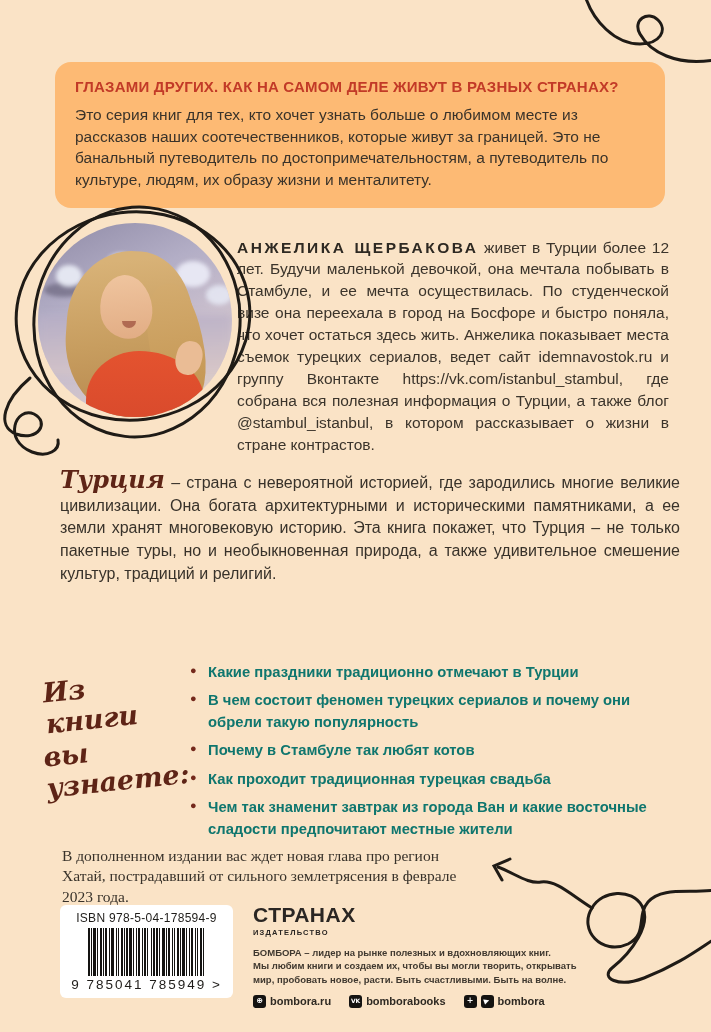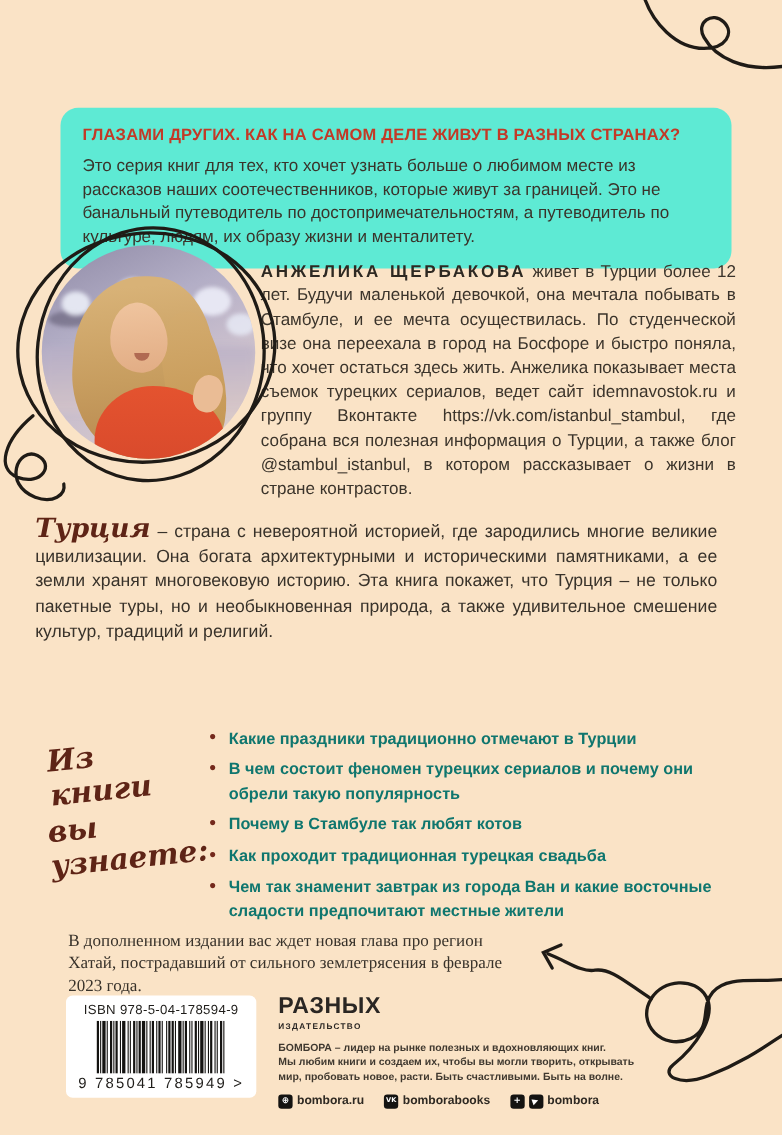--- a/index.html
+++ b/index.html
@@ -11,22 +11,22 @@
     overflow:hidden;
     font-family:"Liberation Sans",sans-serif;
     color:#3b352d;
   }
   .doodles{position:absolute;inset:0;width:711px;height:1032px;z-index:3;pointer-events:none;}
   .doodles path,.doodles ellipse{fill:none;stroke:#1f1b16;stroke-width:3;stroke-linecap:round;}
 
   
   .header-block{
     position:absolute;left:55px;top:62px;width:610px;
-    background:#5eead4;border-radius:16px;
-    box-sizing:border-box;padding:16px 20px 17px 20px;z-index:2;margin-top:36px;
+    background:#fdba74;border-radius:16px;
+    box-sizing:border-box;padding:16px 20px 17px 20px;z-index:2;
   }
   .header-title{
     color:#c23a27;font-weight:bold;font-size:15px;letter-spacing:.2px;
     margin:0 0 9px 0;
   }
   .header-intro{
     font-size:15.5px;line-height:1.4;color:#3a332a;margin:0;text-align:left;
   }
 
   
@@ -68,21 +68,21 @@
   }
   .photo .hand{position:absolute;left:138px;top:118px;width:26px;height:34px;background:#eabc95;border-radius:45%;transform:rotate(14deg);}
 
   .bio{
     position:absolute;left:237px;top:221px;width:432px;z-index:2;
     font-size:15.5px;line-height:1.415;text-align:justify;color:#3b342b;
   }
   .bio .author-name{font-weight:bold;letter-spacing:2.5px;color:#2e2922;}
 
   
-  .para{position:absolute;left:32px;width:620px;z-index:2;font-size:16px;line-height:1.42;text-align:justify;color:#38322a;}
+  .para{position:absolute;left:60px;width:620px;z-index:2;font-size:16px;line-height:1.42;text-align:justify;color:#38322a;}
   .para-turkey{top:452px;}
   .para-personal{top:585px;}
   .script{
     font-family:"DejaVu Serif",serif;font-style:italic;font-weight:bold;
     color:#5e2416;
   }
   .lead-script{font-size:24px;line-height:1;}
 
   
   .learn{position:absolute;left:50px;top:662px;width:622px;display:flex;z-index:2;}
@@ -271,21 +271,21 @@
         <div class="gap" style="width: 2px;"></div>
         <div class="bar" style="width: 2px;"></div>
         <div class="gap" style="width: 1px;"></div>
         <div class="bar" style="width: 1px;"></div>
         <div class="gap" style="width: 1px;"></div>
       </div>
     <div class="barcode-digits">9 785041 785949 &gt;</div>
   </div>
 
   <div class="publisher">
-    <div class="publisher-name">РАЗНЫХ</div>
+    <div class="publisher-name">СТРАНАХ</div>
     <div class="publisher-sub">ИЗДАТЕЛЬСТВО</div>
     <div class="publisher-desc">
       <div>БОМБОРА – лидер на рынке полезных и вдохновляющих книг.</div>
       <div>Мы любим книги и создаем их, чтобы вы могли творить, открывать</div>
       <div>мир, пробовать новое, расти. Быть счастливыми. Быть на волне.</div>
     </div>
     <div class="social-row">
       <span class="social-item">
         <span class="badge">⊕</span>
         <span>bombora.ru</span>

